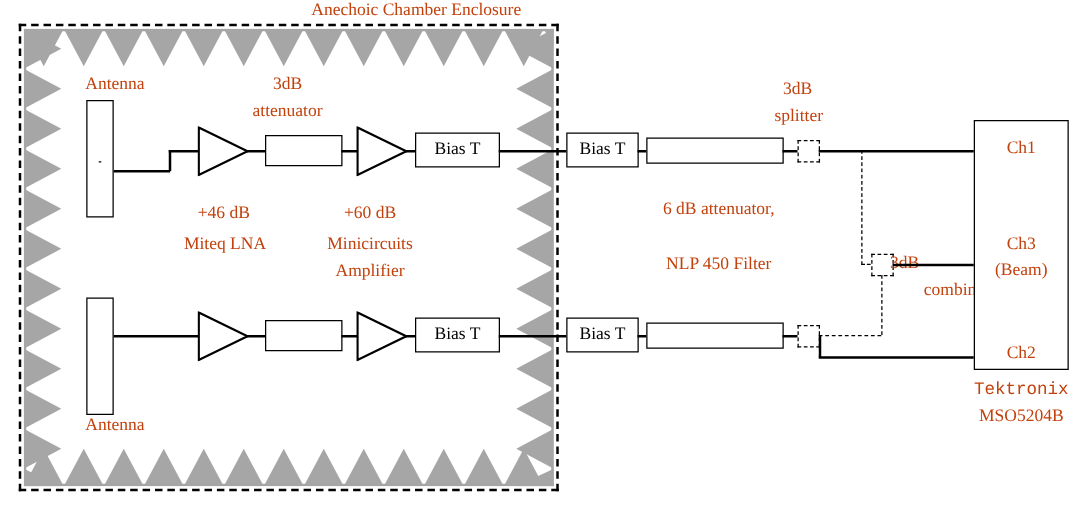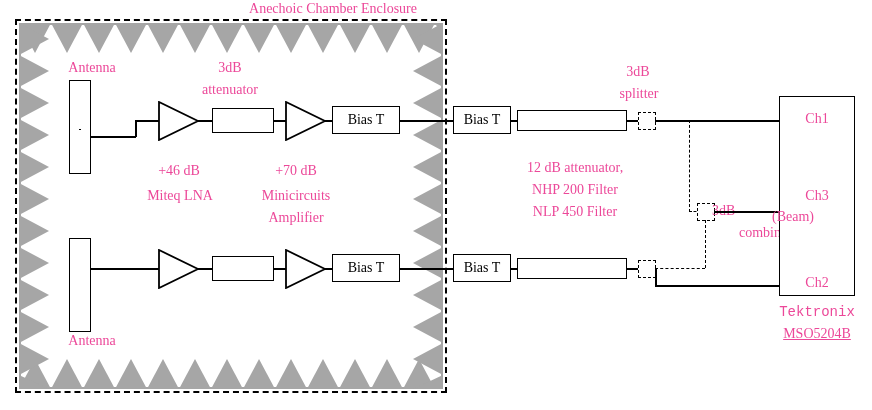--- a/index.html
+++ b/index.html
@@ -16,21 +16,21 @@
     width: 872px;
     height: 410px;
     overflow: hidden;
     background: #ffffff;
   }
   .lbl {
     position: absolute;
     font-family: "Liberation Serif", serif;
     font-size: 14px;
     line-height: 16px;
-    color: #ec4899;
+    color: #c2410c;
     white-space: pre;
     text-align: center;
   }
   .box {
     position: absolute;
     border: 1.6px solid #000;
     background: #fff;
     box-sizing: border-box;
   }
   .boxlabel {
@@ -206,40 +206,39 @@
   <div class="box" style="left:212px; top:108px; width:62px; height:25px;"></div>
 
   <div class="line hline" style="left:273px; top:120px; width:14px;"></div>
 
   <div class="amp" style="left:285px; top:101px;">
     <svg width="42" height="40" viewBox="0 0 42 40">
       <polygon points="1,1 1,39 40,20" fill="#fff" stroke="#000" stroke-width="1.8"></polygon>
     </svg>
   </div>
 
-  <div class="lbl" style="left:256px; top:163px; width:80px;">+70 dB</div>
+  <div class="lbl" style="left:256px; top:163px; width:80px;">+60 dB</div>
   <div class="lbl" style="left:248px; top:210px; width:96px;">Amplifier</div>
   <div class="lbl" style="left:240px; top:188px; width:112px;">Minicircuits</div>
 
   <div class="line hline" style="left:324px; top:120px; width:10px;"></div>
 
   <div class="box" style="left:332px; top:106px; width:68px; height:28px;"></div>
   <div class="boxlabel" style="left:332px; top:106px; width:68px; height:28px;">Bias T</div>
 
   <div class="line hline" style="left:399px; top:120px; width:55px;"></div>
 
   <div class="box" style="left:453px; top:106px; width:58px; height:28px;"></div>
   <div class="boxlabel" style="left:453px; top:106px; width:58px; height:28px;">Bias T</div>
 
   <div class="line hline" style="left:510px; top:120px; width:8px;"></div>
 
   <div class="box" style="left:517px; top:110px; width:110px; height:21px;"></div>
 
-  <div class="lbl" style="left:500px; top:160px; width:150px;">12 dB attenuator,</div>
-  <div class="lbl" style="left:500px; top:182px; width:150px;">NHP 200 Filter</div>
+  <div class="lbl" style="left:500px; top:160px; width:150px;">6 dB attenuator,</div>
   <div class="lbl" style="left:500px; top:204px; width:150px;">NLP 450 Filter</div>
 
   <div class="line hline" style="left:626px; top:120px; width:13px;"></div>
 
   <div class="lbl" style="left:608px; top:64px; width:60px;">3dB</div>
   <div class="lbl" style="left:604px; top:86px; width:70px;">splitter</div>
 
   <div class="dbox" style="left:638px; top:112px; width:18px; height:18px;"></div>
 
   <div class="line hline" style="left:655px; top:120px; width:125px;"></div>
@@ -299,19 +298,19 @@
   <div class="line hline" style="left:655px; top:285px; width:125px;"></div>
   <div class="line vline" style="left:655px; top:268px; height:18px;"></div>
 
   <div class="dline" style="left:655px; top:268px; width:50px;"></div>
   <div class="dvline" style="left:705px; top:220px; height:48px;"></div>
 
   <div class="box" style="left:779px; top:96px; width:76px; height:200px;"></div>
 
   <div class="lbl" style="left:785px; top:111px; width:64px;">Ch1</div>
   <div class="lbl" style="left:785px; top:188px; width:64px;">Ch3</div>
-  <div class="lbl" style="left:761px; top:209px; width:64px;">(Beam)</div>
+  <div class="lbl" style="left:785px; top:209px; width:64px;">(Beam)</div>
   <div class="lbl" style="left:785px; top:275px; width:64px;">Ch2</div>
 
   <div class="lbl" style="left:767px; top:304px; width:100px;font-family:Liberation Mono, monospace;">Tektronix</div>
-  <div class="lbl" style="left:767px; top:326px; width:100px;text-decoration:underline;">MSO5204B</div>
+  <div class="lbl" style="left:767px; top:326px; width:100px;">MSO5204B</div>
 
 </div>
 
 </body></html>

